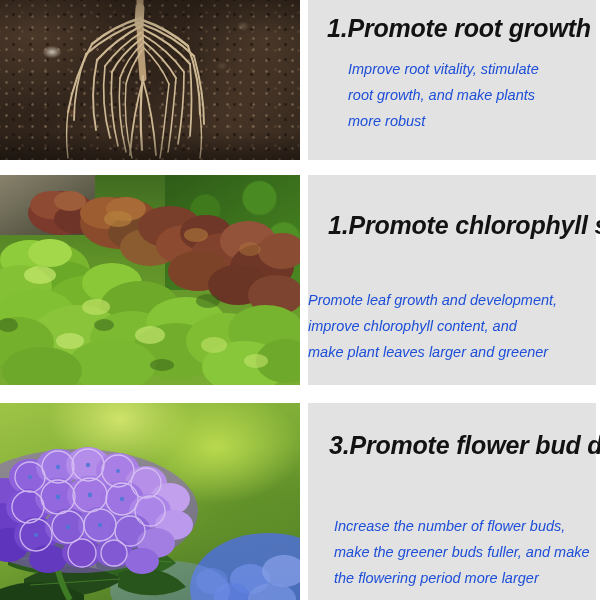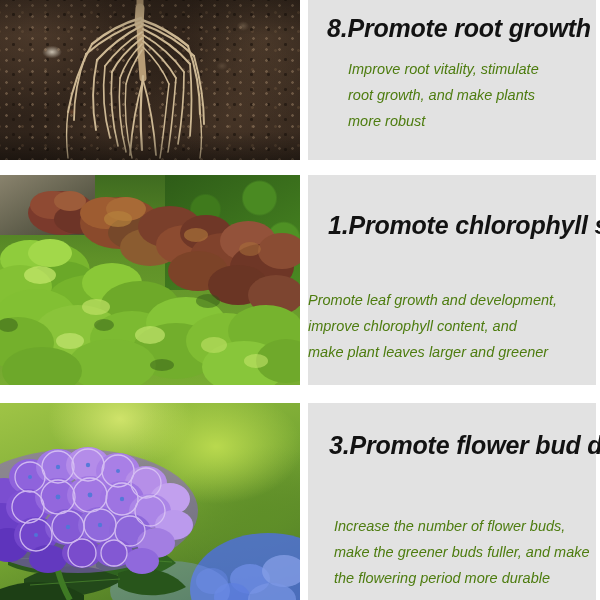--- a/index.html
+++ b/index.html
@@ -145,21 +145,21 @@
     line-height: 38px;
     letter-spacing: -0.2px;
     white-space: nowrap;
   }
 
   .body-text {
     margin: 0;
     font-family: "Liberation Sans", sans-serif;
     font-style: italic;
     font-weight: normal;
-    color: #4d7c0f;
+    color: #1d4ed8;
     font-size: 14.5px;
     line-height: 26px;
   }
   .body-text .ln { display: block; white-space: nowrap; }
 
   
   .panel-1 .heading  { position: absolute; left: 19px; top: 9px; }
   .panel-1 .body-text{ position: absolute; left: 40px; top: 56px; }
 
   .panel-2 .heading  { position: absolute; left: 20px; top: 31px; }
@@ -210,21 +210,21 @@
           <path d="M143 80 C150 104 154 128 156 155" stroke-width="1.8"></path>
           <path d="M143 80 C136 104 132 128 130 155" stroke-width="1.8"></path>
           <path d="M68 112 C66 128 66 142 68 158" stroke-width="1.4"></path>
           <path d="M200 114 C202 130 202 144 200 158" stroke-width="1.4"></path>
         </g>
       </svg>
       <div class="soil-shadow"></div>
     </div>
 
     <div class="panel panel-1">
-      <h2 class="heading"><span>8.Promote root growth</span></h2>
+      <h2 class="heading"><span>1.Promote root growth</span></h2>
       <p class="body-text">
         <span class="ln">Improve root vitality, stimulate</span>
         <span class="ln">root growth, and make plants</span>
         <span class="ln">more robust</span>
       </p>
     </div>
   </div>
 
   <div class="row row-2">
 
@@ -418,18 +418,18 @@
     </div>
 
     <div class="panel panel-3">
       <h2 class="heading">
         <span class="ln">3.Promote flower bud</span>
         <span class="ln">differentiation</span>
       </h2>
       <p class="body-text">
         <span class="ln">Increase the number of flower buds,</span>
         <span class="ln">make the greener buds fuller, and make</span>
-        <span class="ln">the flowering period more durable</span>
+        <span class="ln">the flowering period more larger</span>
       </p>
     </div>
   </div>
 
 </div>
 
 </body></html>

